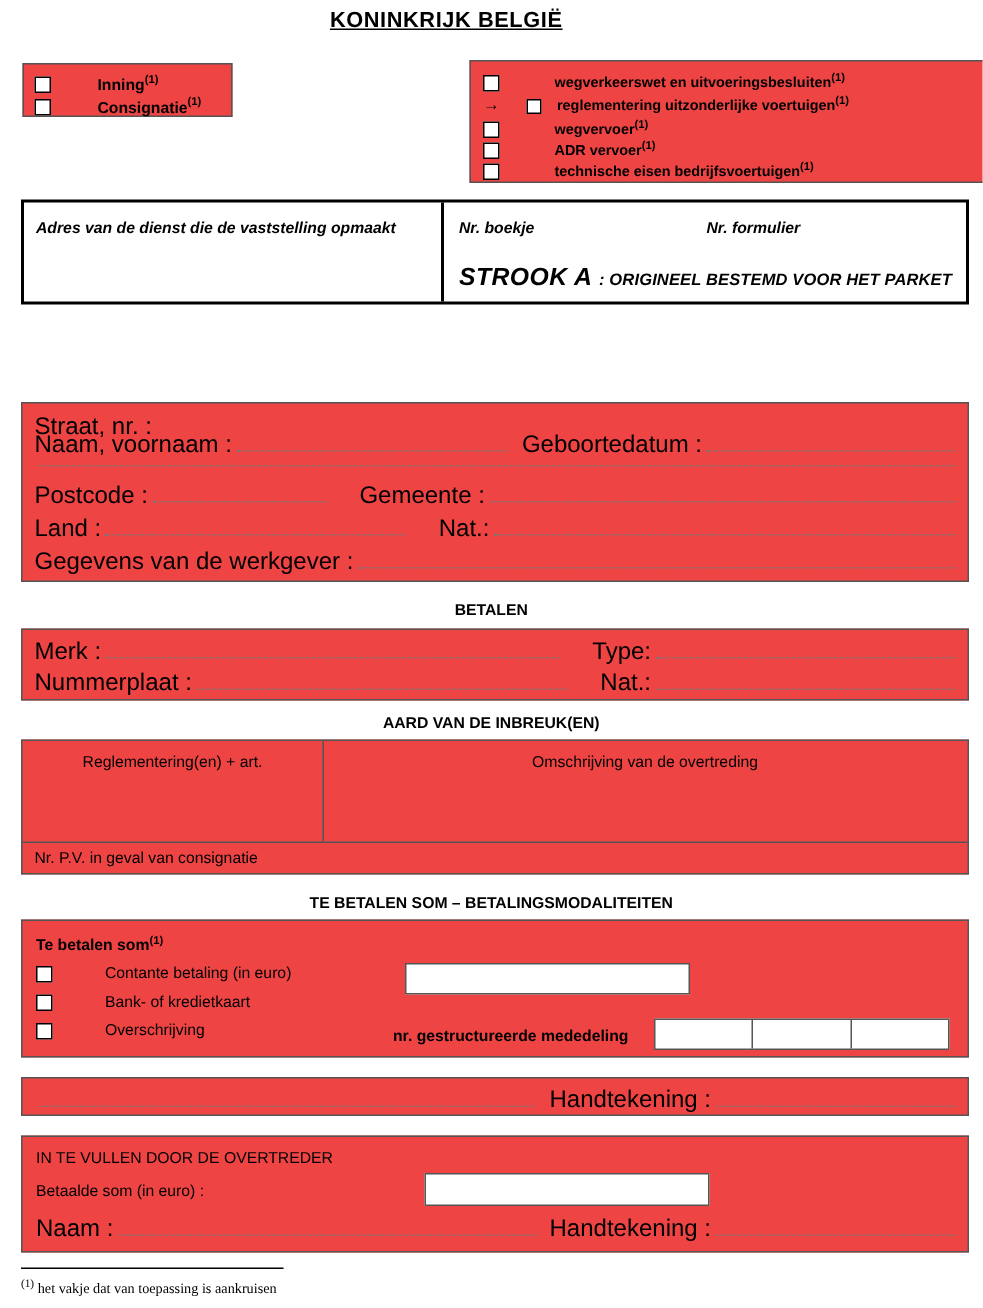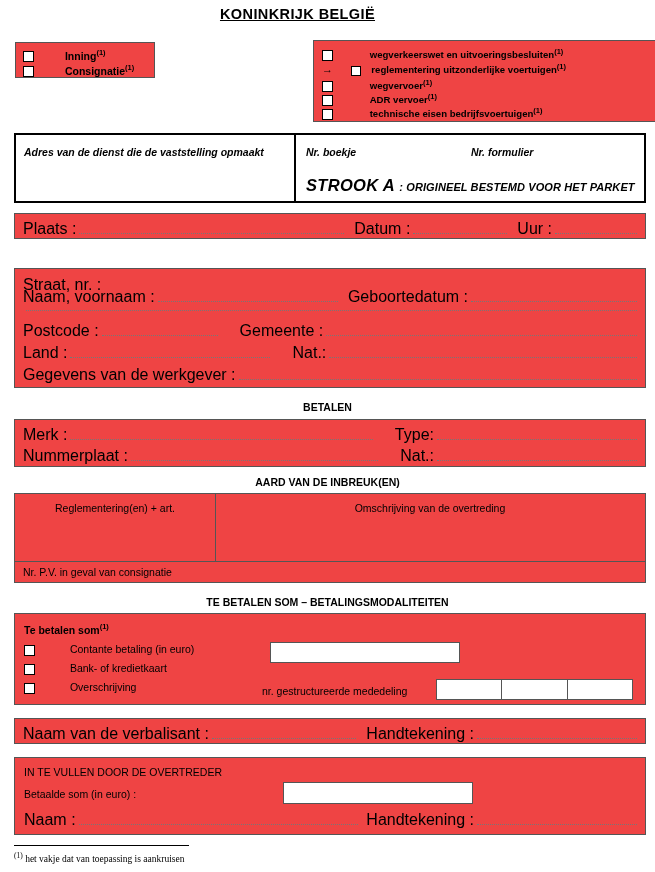--- a/index.html
+++ b/index.html
@@ -106,21 +106,21 @@
   
   #betalen-head { top:596px; font-weight:bold; }
   #betalen { left:14px; top:613px; width:632px; height:92px; }
   #betalen .hdr { position:absolute; left:9px; top:8px; font-size:10.5px; font-weight:bold; }
   #betalen .opt { position:absolute; left:9px; font-size:10.5px; white-space:nowrap; }
   #betalen .opt .lbl { margin-left:32px; }
   #betalen .amount-box {
     position:absolute; left:255px; top:28px; width:190px; height:21px;
     border:1px solid #555; background:#fff;
   }
-  #betalen .comm-lbl { position:absolute; left:247px; top:71px; font-size:10.5px; font-weight:normal; }
+  #betalen .comm-lbl { position:absolute; left:247px; top:71px; font-size:10.5px; font-weight:bold; }
   #betalen .comm-cells {
     position:absolute; left:421px; top:65px; width:197px; height:21px;
     border:1px solid #555; display:flex; background:#fff;
   }
   #betalen .comm-cells .c { flex:1 1 0; border-right:1px solid #555; }
   #betalen .comm-cells .c:last-child { border-right:none; }
 
   
   #verbalisant { left:14px; top:718px; width:632px; height:26px; }
   #verbalisant .inner { position:absolute; left:8px; right:8px; top:6px; display:flex; align-items:baseline; }
@@ -192,32 +192,20 @@
     <div class="vdiv"></div>
     <div class="adres">Adres van de dienst die de vaststelling opmaakt</div>
     <div class="nrboekje">Nr. boekje</div>
     <div class="nrform">Nr. formulier</div>
     <div class="strook">
       <span class="big">STROOK A</span>
       <span class="small">: ORIGINEEL BESTEMD VOOR HET PARKET</span>
     </div>
   </div>
 
-  <div class="box" id="plaats">
-    <div class="inner">
-      <span class="lab">Plaats :</span>
-      <span class="dots"></span>
-      <span class="gap"></span>
-      <span class="lab">Datum :</span>
-      <span class="dots" style="flex:0 0 94px;"></span>
-      <span class="gap"></span>
-      <span class="lab">Uur :</span>
-      <span class="dots" style="flex:0 0 82px;"></span>
-    </div>
-  </div>
 
   <div class="box" id="overtreder">
     <div class="lines">
       <div class="line tight">
         <span class="lab">Straat, nr. :</span>
       </div>
       <div class="line">
         <span class="lab">Naam, voornaam :</span>
         <span class="dots"></span>
         <span style="width:10px;"></span>
@@ -298,21 +286,20 @@
     <div class="comm-lbl">nr. gestructureerde mededeling</div>
     <div class="comm-cells">
       <div class="c"></div>
       <div class="c"></div>
       <div class="c"></div>
     </div>
   </div>
 
   <div class="box" id="verbalisant">
     <div class="inner">
-      <span class="lab">Naam van de verbalisant :</span>
       <span class="dots"></span>
       <span class="gap"></span>
       <span class="lab">Handtekening :</span>
       <span class="dots" style="flex:0 0 160px;"></span>
     </div>
   </div>
 
   <div class="box" id="invullen">
     <div class="t1">IN TE VULLEN DOOR DE OVERTREDER</div>
     <div class="t2">Betaalde som (in euro) :</div>

